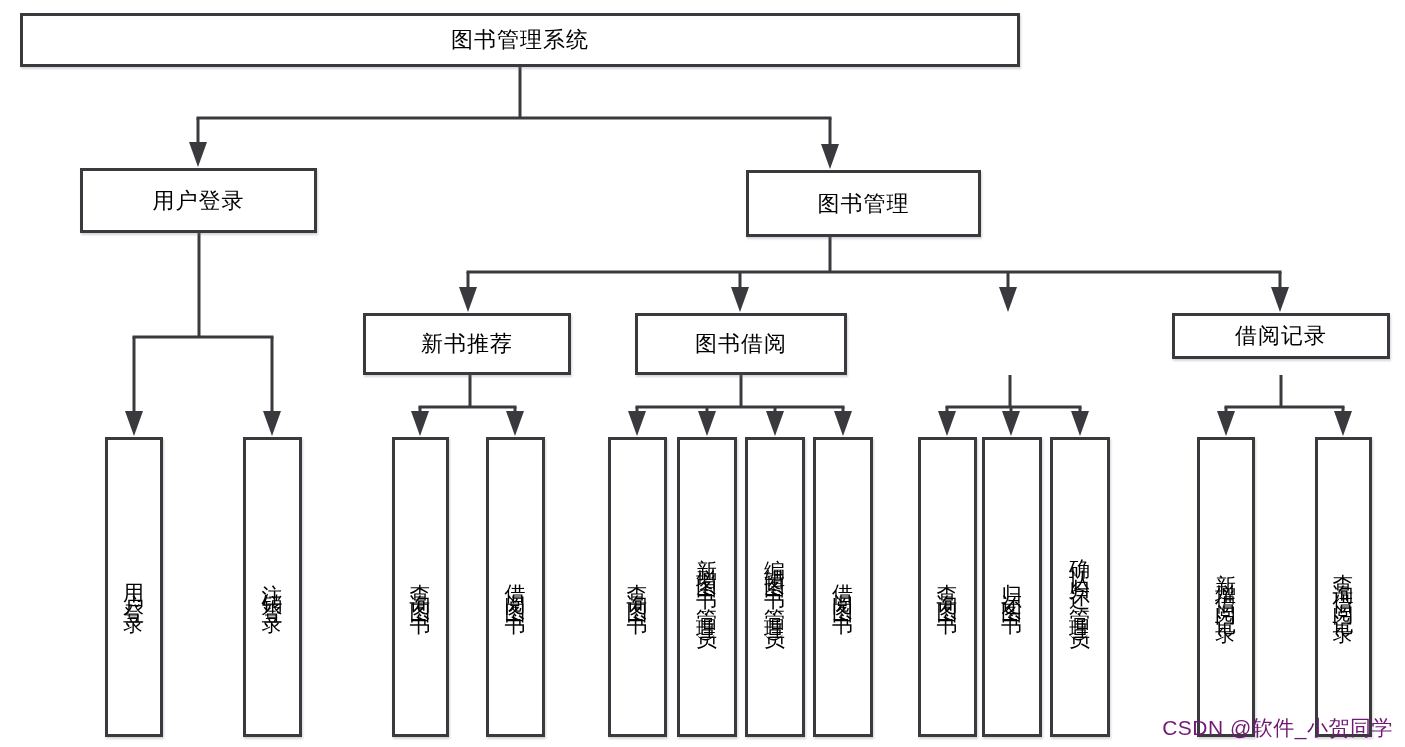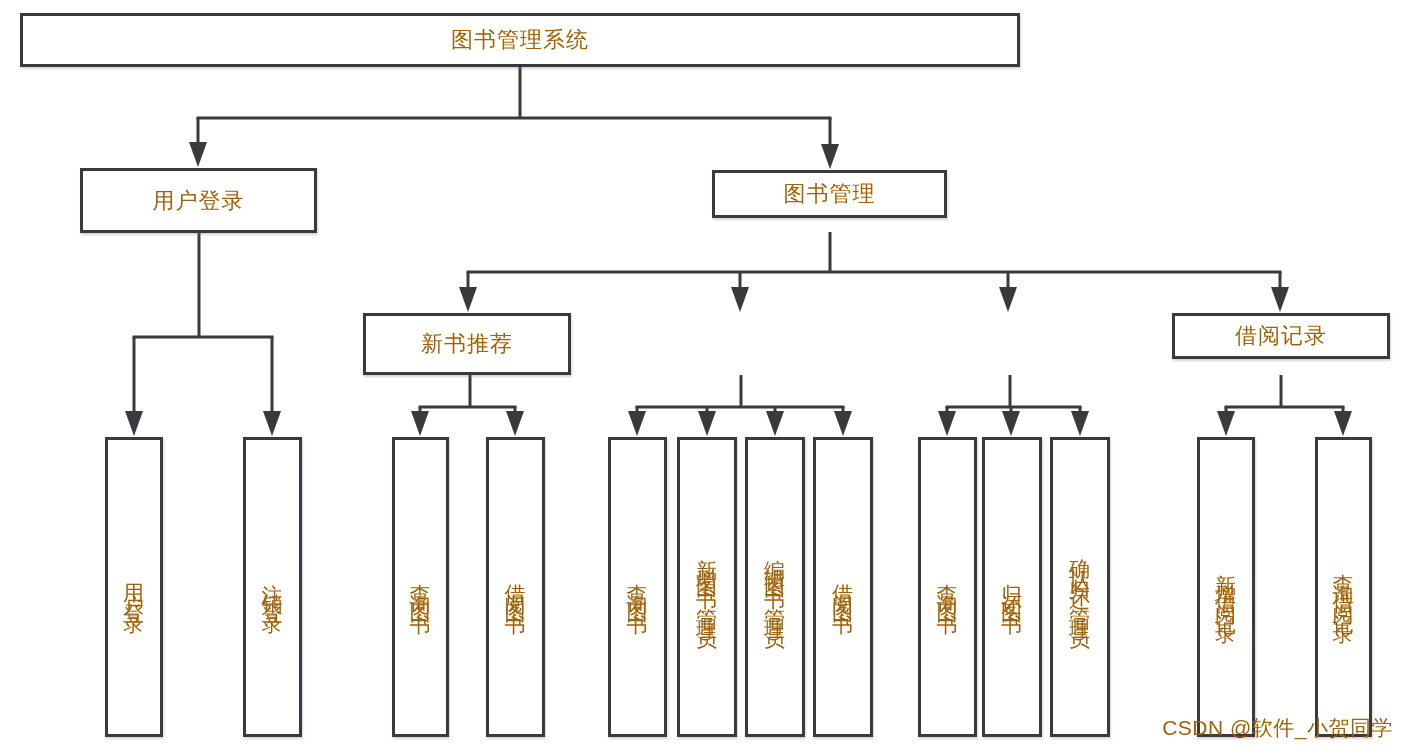--- a/index.html
+++ b/index.html
@@ -24,42 +24,42 @@
   .box {
     position: absolute;
     box-sizing: border-box;
     background: #ffffff;
     border: 3px solid #3a3a3e;
     box-shadow: 1px 2px 2px rgba(120,120,130,0.30);
     display: flex;
     align-items: center;
     justify-content: center;
     z-index: 2;
-    color: #a16207;
+    color: #000000;
   }
   .box .lbl {
     font-size: 22px;
     letter-spacing: 1px;
     white-space: nowrap;
     line-height: 1;
   }
   .box.leaf .vtext {
     writing-mode: vertical-rl;
     text-orientation: mixed;
     font-size: 21px;
     letter-spacing: 10px;
     line-height: 1;
     white-space: nowrap;
   }
   .watermark {
     position: absolute;
     right: 12px;
     bottom: 5px;
     font-size: 21px;
-    color: #a16207;
+    color: #701a75;
     z-index: 3;
     white-space: nowrap;
     letter-spacing: 0.5px;
   }
   .ln { stroke: #3a3a3e; stroke-width: 3; fill: none; }
   .ah { fill: #3a3a3e; stroke: none; }
 </style>
 </head>
 <body>
 
@@ -141,27 +141,30 @@
     </g>
   </svg>
 
   <div class="box" style="left:20px;top:13px;width:1000px;height:54px">
     <span class="lbl">图书管理系统</span>
   </div>
 
   <div class="box" style="left:80px;top:168px;width:237px;height:65px">
     <span class="lbl">用户登录</span>
   </div>
-  <div class="box" style="left:712px;top:170px;width:235px;height:48px">
+  <div class="box" style="left:746px;top:170px;width:235px;height:67px">
     <span class="lbl">图书管理</span>
   </div>
 
   <div class="box" style="left:363px;top:313px;width:208px;height:62px">
     <span class="lbl">新书推荐</span>
   </div>
+  <div class="box" style="left:635px;top:313px;width:212px;height:62px">
+    <span class="lbl">图书借阅</span>
+  </div>
   <div class="box" style="left:1172px;top:313px;width:218px;height:46px">
     <span class="lbl">借阅记录</span>
   </div>
 
   <div class="box leaf" style="left:105px;top:437px;width:58px;height:300px">
     <span class="vtext">用户登录</span>
   </div>
   <div class="box leaf" style="left:243px;top:437px;width:59px;height:300px">
     <span class="vtext">注销登录</span>
   </div>

